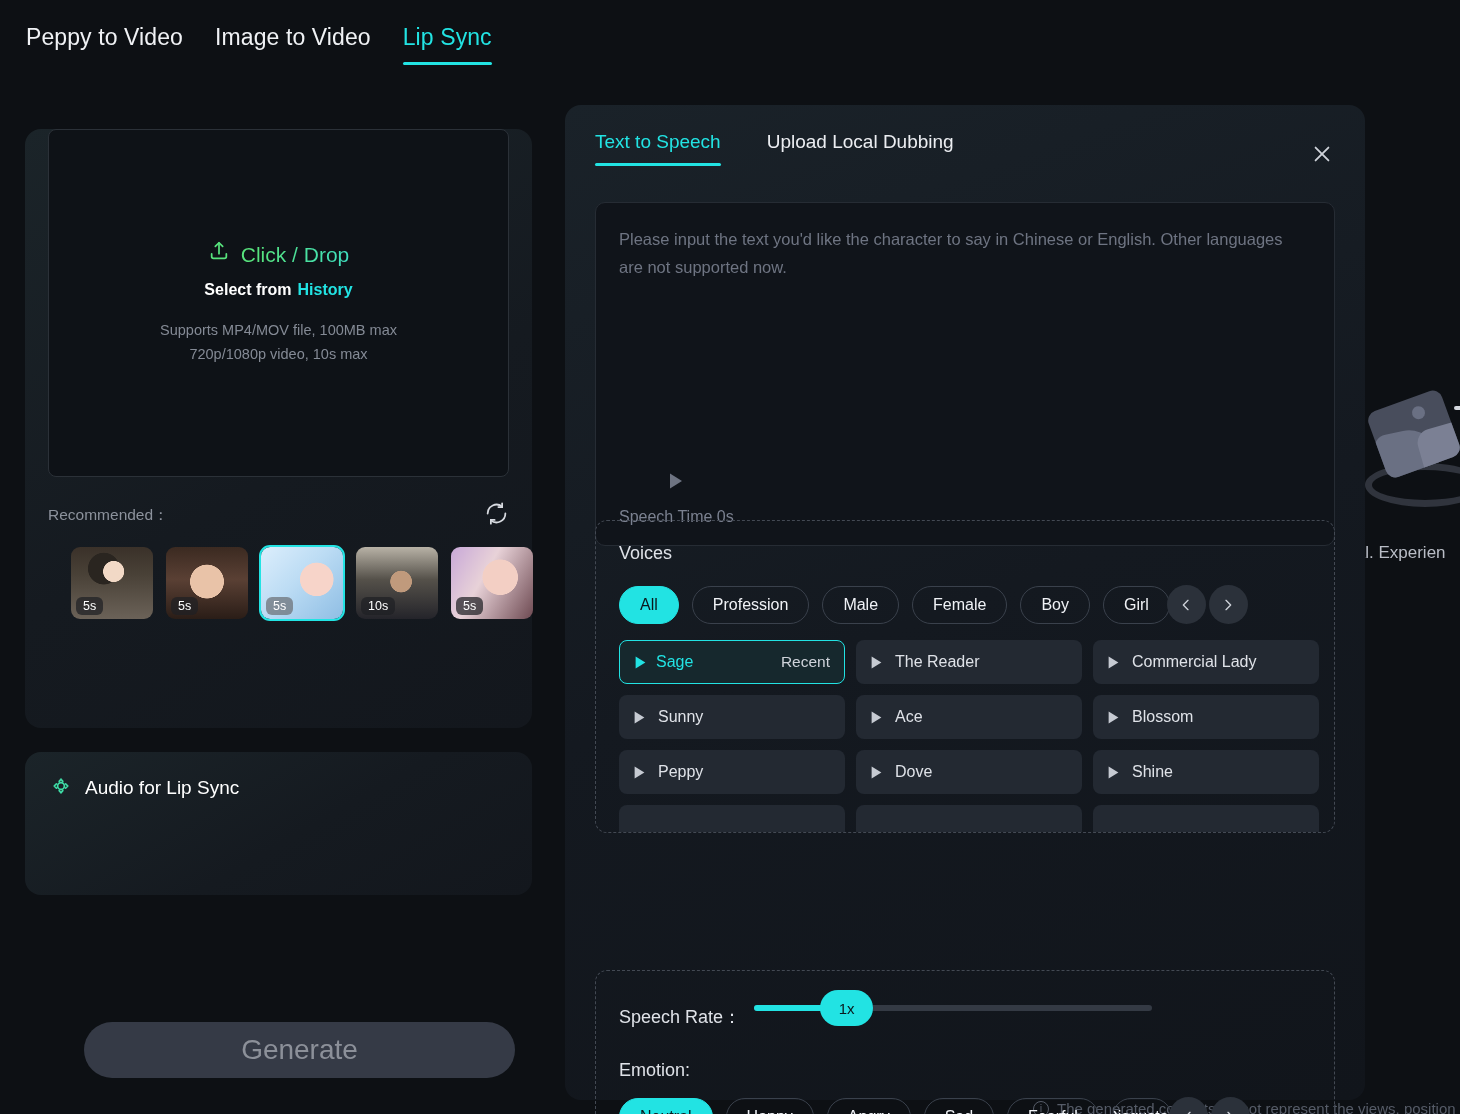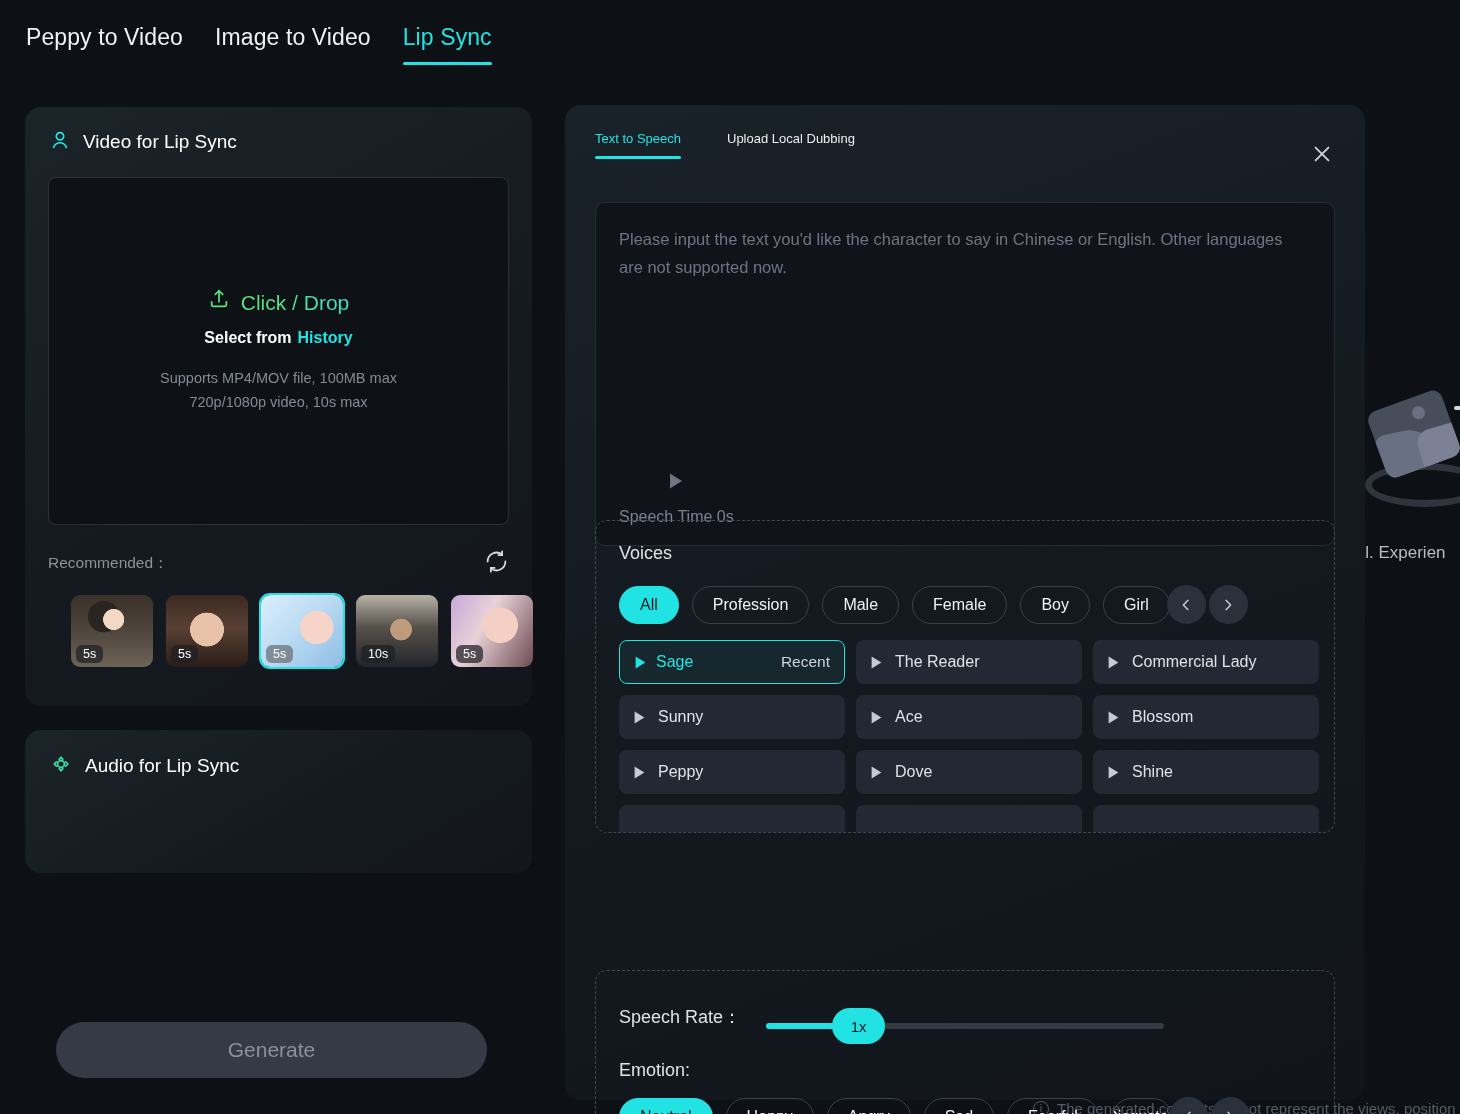--- a/index.html
+++ b/index.html
@@ -138,35 +138,35 @@
   .audio-field {
     margin: 20px 23px 0 23px; height: 54px; border-radius: 9px;
     background: #0e1217; border: 1.5px solid; border-image: linear-gradient(90deg,#4fe08e,#37dfc5) 1;
     border-color: #45dfa6;
     display: flex; align-items: center; justify-content: space-between;
     padding: 0 17px; cursor: pointer;
   }
   .audio-field .val { font-size: 17px; color: #fff; }
 
   .generate-btn {
-    position: absolute; left: 56px; top: 1022px; width: 431px; height: 56px;
+    position: absolute; left: 84px; top: 1022px; width: 431px; height: 56px;
     background: #353a46; border: none; border-radius: 28px;
-    color: #8c9099; font-size: 21px; cursor: default;
+    color: #8c9099; font-size: 28px; cursor: default;
     font-family: "Liberation Sans", sans-serif;
   }
 
   
   .right-panel {
     position: absolute; left: 565px; top: 105px; width: 800px; height: 995px;
     background: linear-gradient(160deg, #1a2229 0%, #141920 50%, #11151b 100%);
     border-radius: 16px;
   }
   .rp-tabs { display: flex; align-items: center; padding: 26px 0 0 30px; gap: 46px; }
   .rp-tab {
-    font-size: 13px; color: #eceef2; padding-bottom: 13px; position: relative; cursor: pointer;
+    font-size: 19px; color: #eceef2; padding-bottom: 13px; position: relative; cursor: pointer;
   }
   .rp-tab.active { color: #22e3e3; }
   .rp-tab.active::after {
     content: ""; position: absolute; left: 0; right: 0; bottom: 0; height: 3px;
     background: #22e3e3; border-radius: 2px;
   }
   .rp-close {
     position: absolute; right: 28px; top: 34px; width: 30px; height: 30px;
     display: flex; align-items: center; justify-content: center; cursor: pointer;
   }
@@ -219,21 +219,21 @@
   .voice-item.sel {
     background: #16282d; border: 1px solid #22e3e3; color: #22e3e3; gap: 9px;
   }
   .voice-item .recent { margin-left: auto; font-size: 15.5px; color: #c9ccd3; }
   .voice-item.sel .recent { color: #cfd3da; }
 
   .settings-box {
     position: absolute; left: 30px; top: 865px; width: 740px; height: 200px;
     border: 1px dashed #434953; border-radius: 12px; overflow: hidden;
   }
-  .rate-row { display: flex; align-items: flex-end; margin: 34px 0 0 23px; gap: 12px; }
+  .rate-row { display: flex; align-items: flex-start; margin: 34px 0 0 23px; }
   .rate-label { font-size: 18px; color: #dfe2e8; }
   .slider { position: relative; margin-left: 13px; width: 398px; height: 6px; }
   .slider .track { position: absolute; left: 0; top: 0; width: 100%; height: 6px; background: #343a44; border-radius: 3px; }
   .slider .fill { position: absolute; left: 0; top: 0; width: 86px; height: 6px; background: #22e3e3; border-radius: 3px; }
   .slider .knob {
     position: absolute; left: 66px; top: -15px; width: 53px; height: 36px;
     background: #22e3e3; border-radius: 18px; color: #0a1a1d; font-size: 15px;
     display: flex; align-items: center; justify-content: center; cursor: pointer;
   }
   .emo-label { margin: 31px 0 0 23px; font-size: 18px; color: #dfe2e8; }
@@ -262,29 +262,20 @@
 
   <div class="topnav">
     <div class="tab">Peppy to Video</div>
     <div class="tab">Image to Video</div>
     <div class="tab active">Lip Sync</div>
   </div>
 
   <div class="left-col">
 
     <div class="panel video-panel">
-      <div class="panel-head">
-        <span>
-          <svg width="22" height="22" viewBox="0 0 24 24" fill="none" stroke="#22e3e3" stroke-width="1.9" stroke-linecap="round">
-            <circle cx="12" cy="8" r="4"></circle>
-            <path d="M5 20c1.6-3.4 4.2-5 7-5s5.4 1.6 7 5"></path>
-          </svg>
-        </span>
-        <span class="panel-title">Video for Lip Sync</span>
-      </div>
 
       <div class="dropzone">
         <div class="dz-click">
           <span>
             <svg width="22" height="22" viewBox="0 0 24 24" fill="none" stroke="#57e37d" stroke-width="1.9" stroke-linecap="round" stroke-linejoin="round">
               <path d="M4 15v3a2 2 0 0 0 2 2h12a2 2 0 0 0 2-2v-3"></path>
               <path d="M12 3v12"></path>
               <path d="M8 7l4-4 4 4"></path>
             </svg>
           </span>

